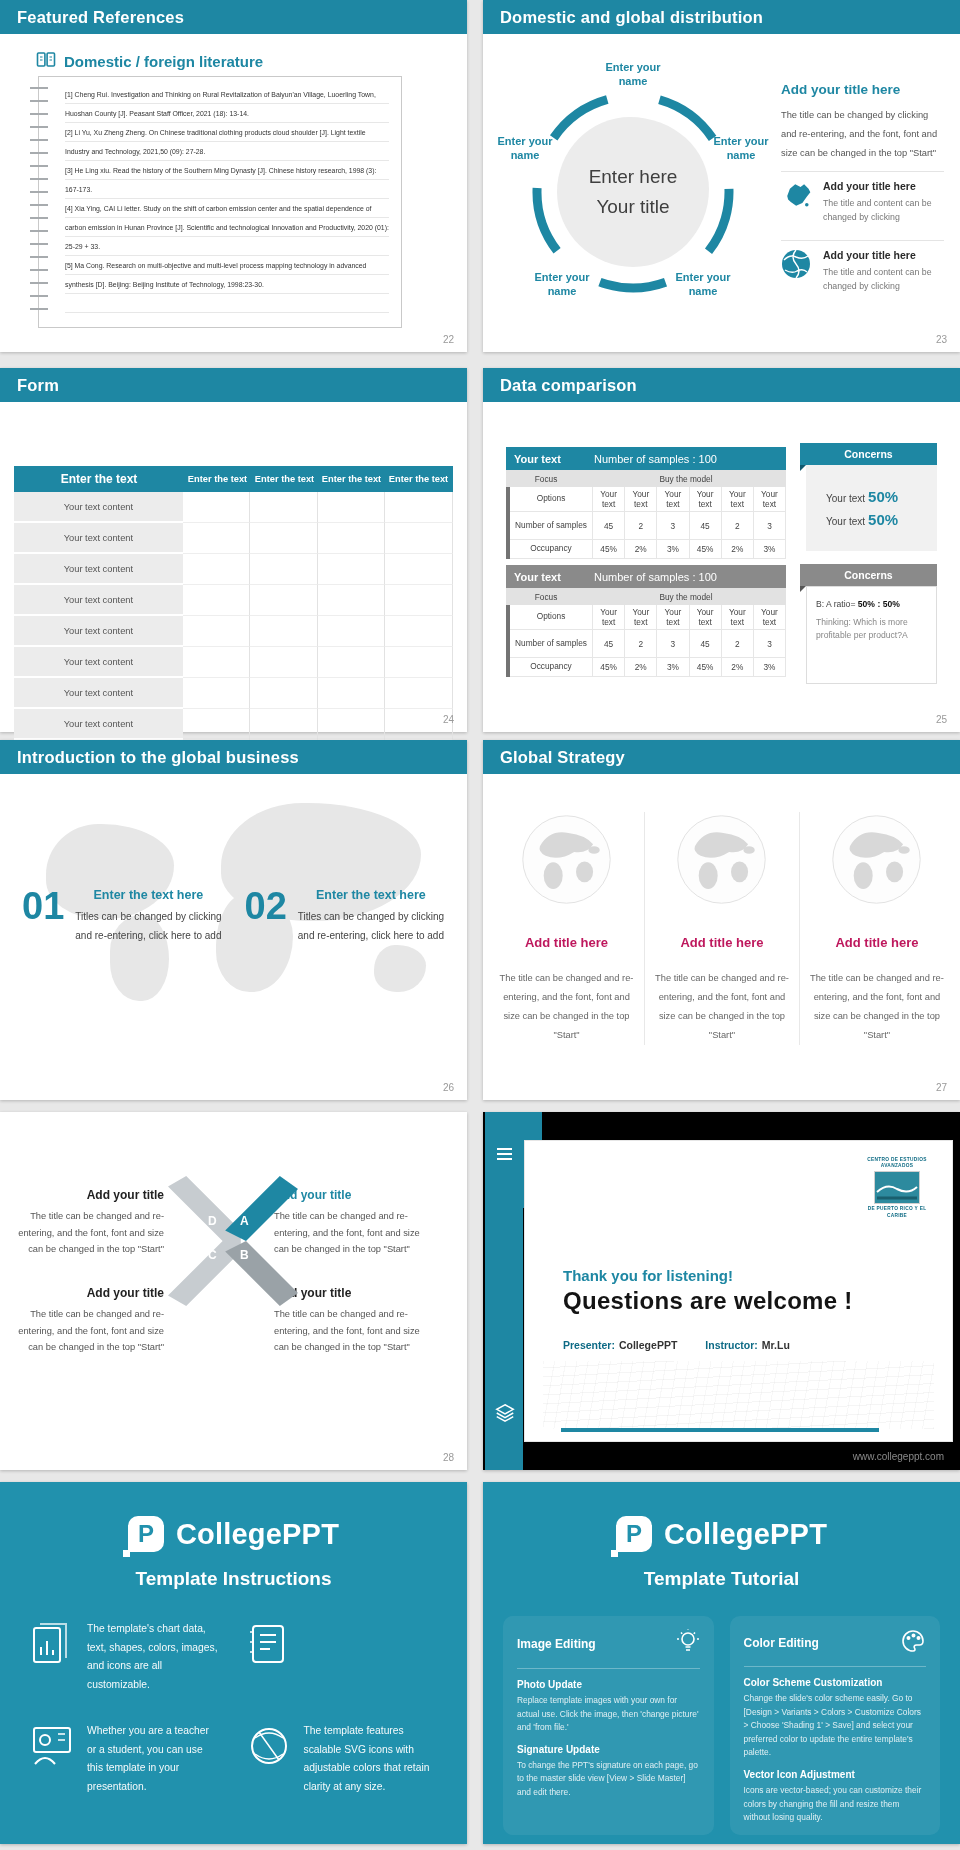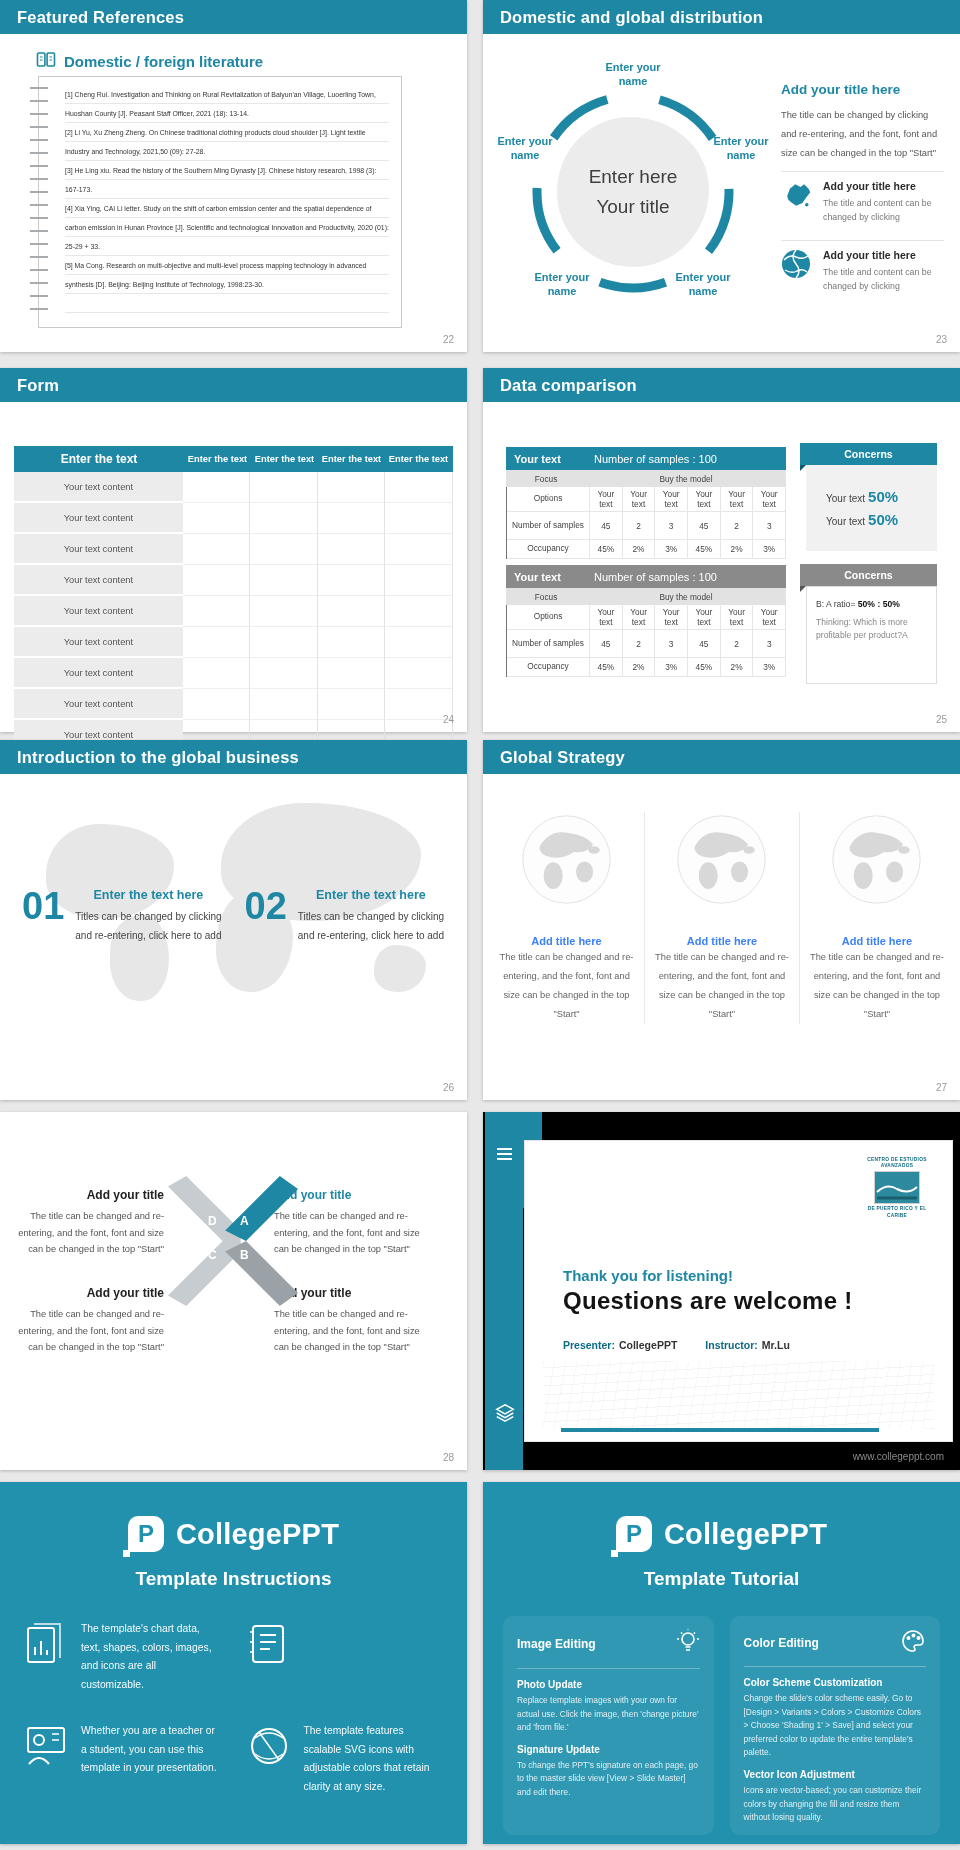--- a/index.html
+++ b/index.html
@@ -39,40 +39,40 @@
   .ring-labels .ring-label:nth-child(5){left:174px;top:212px}
   .dist-aside{margin-left:12px;padding-top:24px;flex:1}
   .aside-h{color:#1e87a3;font-weight:700;font-size:13.5px;margin-bottom:9px}
   .aside-b{font-size:9.3px;color:#555;line-height:2.05}
   .aside-item{display:flex;gap:10px;align-items:flex-start;padding:8px 0;border-top:1px solid #e4e4e4;margin-top:8px}
   .ai-icon{flex:none;width:32px;height:30px}
   .ai-h{font-weight:700;font-size:10.5px;color:#2b2b2b;margin-bottom:4px}
   .ai-b{font-size:8.8px;color:#777;line-height:1.6;max-width:122px}
 
   
-  .form-wrap{padding:44px 14px 0 14px}
+  .form-wrap{padding:64px 14px 0 14px}
   .fhead{display:flex;height:26px;background:#1e87a3;color:#fff;align-items:center}
   .fh1{width:170px;text-align:center;font-weight:700;font-size:12px}
   .fhs{display:flex;flex:1}
   .fh{width:67px;text-align:center;font-weight:700;font-size:9.3px}
   .frow{display:flex;height:31px}
   .fl{width:170px;background:#ececec;border-bottom:2px solid #fff;display:flex;align-items:center;justify-content:center;font-size:9.3px;color:#555}
   .fc{width:67px;border-right:1px solid #e2e2e2;border-bottom:1px solid #eee}
   .frow .fc:first-of-type{border-left:1px solid #e2e2e2}
 
   
   .ctab{position:absolute;left:23px;width:280px}
   #ctab1{top:79px}#ctab2{top:197px}
   .ct-head{display:flex;height:23px;align-items:center;color:#fff}
   .ct-head.teal{background:#1e87a3}.ct-head.gray{background:#8a8a8a}
   .ct-name{width:80px;padding-left:8px;font-weight:700;font-size:11px}
   .ct-samp{flex:1;font-size:11px}
   .ct-focus{display:flex;height:17px;background:#e2e2e2;align-items:center;font-size:8.3px;color:#444}
   .ct-flabel{width:80px;text-align:center}.ct-fval{flex:1;text-align:center}
-  .ct-row{display:flex;border-left:1px solid #737373}
+  .ct-row{display:flex;border-left:4px solid #737373}
   .ct-c{flex:1;display:flex;align-items:center;justify-content:center;border-right:1px solid #e6e6e6;border-bottom:1px solid #e6e6e6;font-size:8.3px;color:#444;text-align:center;padding:1px}
   .ct-c.lbl{flex:none;width:80px;line-height:1.15}
   .ct-rows .ct-row:nth-child(1) .ct-c{height:22px}
   .ct-rows .ct-row:nth-child(2) .ct-c{height:25px}
   .ct-rows .ct-row:nth-child(3) .ct-c{height:16px}
   .concern{position:absolute;left:317px;width:137px}
   #con1{top:75px}#con2{top:196px}
   .con-ribbon{position:relative;height:22px;color:#fff;font-weight:700;font-size:10.5px;display:flex;align-items:center;justify-content:center}
   .con-ribbon.teal{background:#1e87a3}.con-ribbon.gray{background:#8a8a8a}
   .con-ribbon::after{content:'';position:absolute;left:0;top:100%;border-right:6px solid transparent}
@@ -99,21 +99,21 @@
   .gb-num{font-size:38px;font-weight:700;color:#1e87a3;line-height:.95}
   .gb-text{text-align:center;flex:1}
   .gb-h{color:#1e87a3;font-weight:700;font-size:12.5px;margin-bottom:6px}
   .gb-b{font-size:10px;color:#444;line-height:1.85}
 
   
   .gs-cols{display:flex;padding:38px 6px 0}
   .gs-col{width:33.33%;display:flex;flex-direction:column;align-items:center;padding:0 10px;box-sizing:border-box}
   .gs-col + .gs-col{border-left:1px solid #e8e8e8}
   .gs-globe{margin-bottom:24px}
-  .gs-h{color:#3b82f6;font-weight:700;font-size:11px;margin-bottom:1px}
+  .gs-h{color:#be185d;font-weight:700;font-size:13px;margin-bottom:19px}
   .gs-b{font-size:9.3px;color:#666;line-height:2.05;text-align:center}
 
   
   .jx-block{position:absolute;width:152px}
   #jx1{left:12px;top:76px;text-align:right}
   #jx2{left:274px;top:76px}
   #jx3{left:12px;top:174px;text-align:right}
   #jx4{left:274px;top:174px}
   .jx-h{font-weight:700;font-size:12px;color:#222;margin-bottom:6px}
   .jx-h.teal{color:#1e87a3}
@@ -144,21 +144,21 @@
   .ty-bar{position:absolute;left:36px;bottom:9px;width:318px;height:4px;background:#1e87a3}
   .ty-url{position:absolute;right:16px;bottom:8px;font-size:10px;color:#8a8a8a}
 
   
   .panel{background:#2191ad;color:#fff}
   .brandrow{display:flex;align-items:center;justify-content:center;gap:12px;padding-top:34px}
   .brand-mark{width:36px;height:36px;background:#fff;border-radius:10px 10px 10px 2px;color:#2191ad;display:flex;align-items:center;justify-content:center;font-weight:700;font-size:24px;position:relative}
   .brand-mark::after{content:'';position:absolute;left:-5px;bottom:-5px;width:7px;height:7px;background:#fff}
   .brand-word{font-size:29px;font-weight:700;letter-spacing:.2px}
   .panel-sub{text-align:center;font-size:19px;font-weight:700;margin-top:16px}
-  .ins-grid{display:grid;grid-template-columns:1fr 1fr;gap:28px 26px;padding:30px 24px 0}
+  .ins-grid{display:grid;grid-template-columns:1fr 1fr;gap:28px 26px;padding:30px 30px 0}
   .ins-item{display:flex;gap:13px}
   .ins-icon{flex:none;width:44px}
   .ins-text{font-size:10.3px;line-height:1.8;color:rgba(255,255,255,.96)}
   .tut-cols{display:flex;gap:16px;padding:26px 20px 0}
   .tut-col{flex:1;background:rgba(255,255,255,.07);border-radius:10px;padding:13px 14px 10px}
   .tut-head{display:flex;align-items:center;justify-content:space-between;border-bottom:1px solid rgba(255,255,255,.3);padding-bottom:9px;margin-bottom:10px}
   .tut-title{font-weight:700;font-size:12px}
   .tut-sub-t{font-weight:700;font-size:10px;margin:9px 0 4px;color:#fff}
   .tut-sub-b{font-size:8.4px;line-height:1.62;color:rgba(255,255,255,.85)}
 </style>

